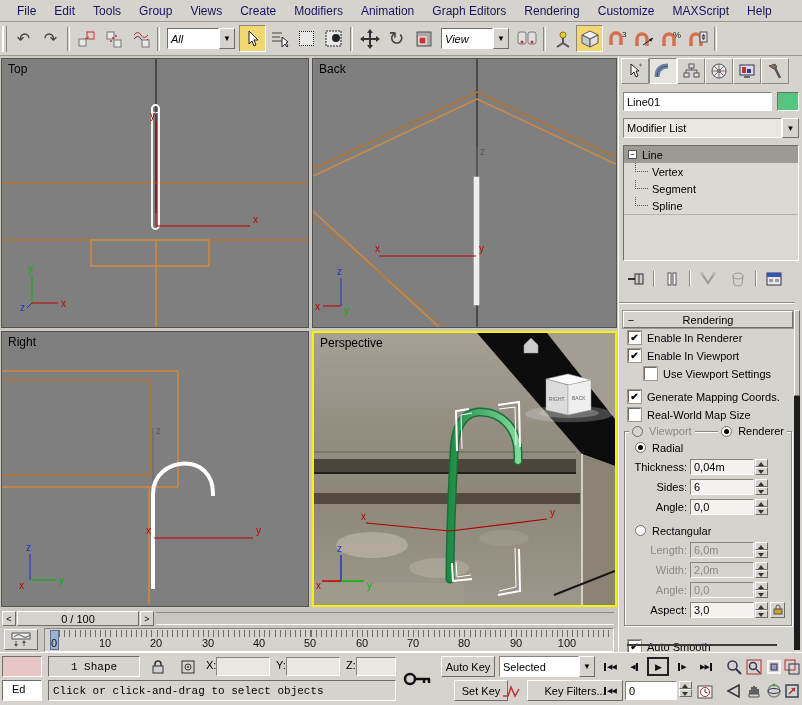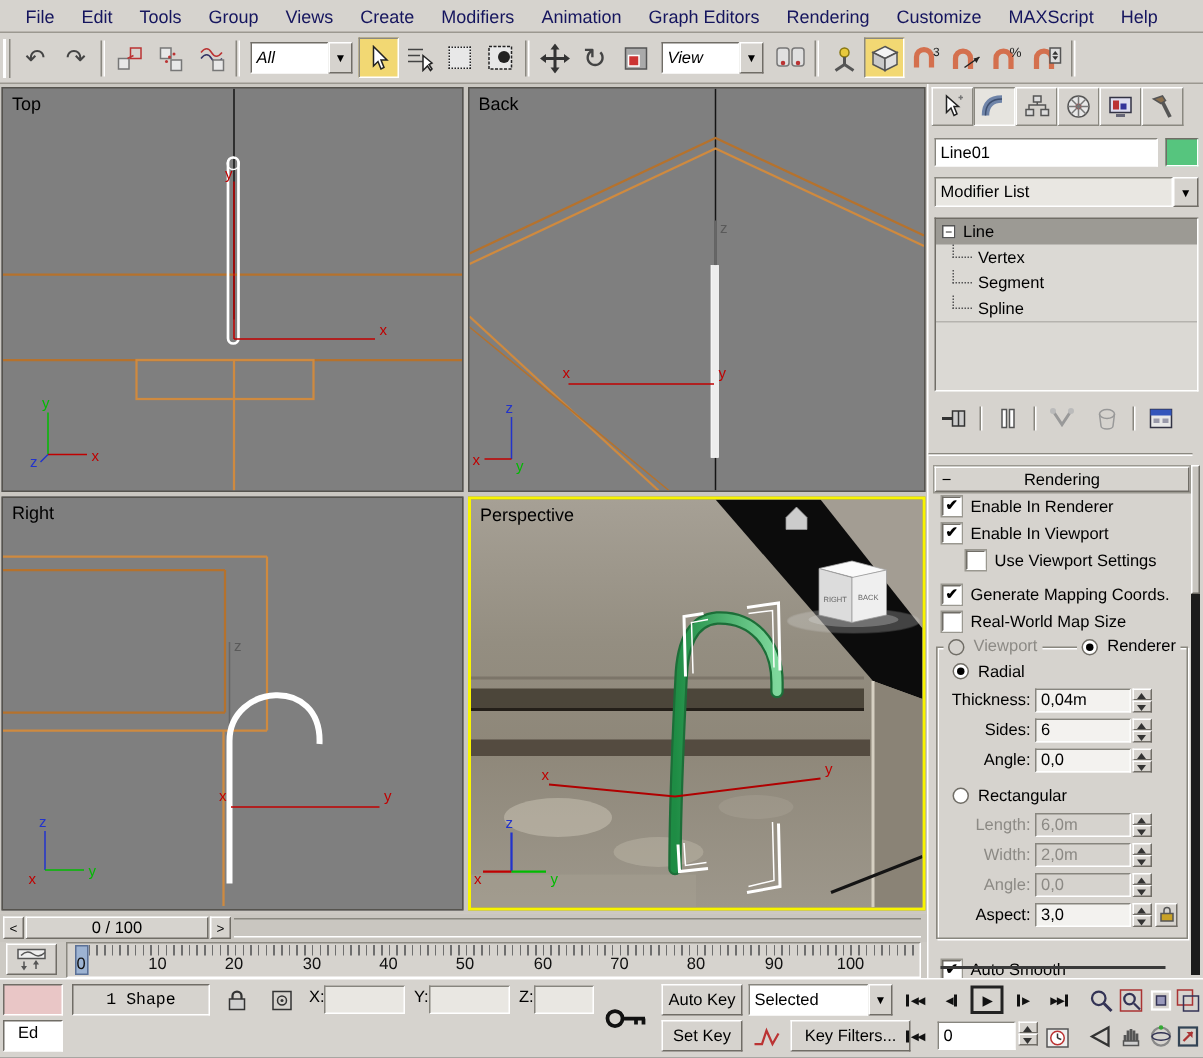--- a/index.html
+++ b/index.html
@@ -131,25 +131,25 @@
   #edbox { left:2px; top:27px; width:40px; height:21px; background:#fff; border:1px solid; border-color:#706d66 #fff #fff #706d66; padding:2px 9px; }
   #selcount { left:48px; top:3px; width:92px; height:21px; justify-content:center; }
   #lockbtn2 { left:146px; top:3px; width:24px; height:21px; }
   #absbtn { left:176px; top:3px; width:24px; height:21px; }
   #xlab { left:206px; top:6px; } #xfield { left:216px; top:4px; width:54px; height:19px; }
   #ylab { left:276px; top:6px; } #yfield { left:286px; top:4px; width:54px; height:19px; }
   #zlab { left:346px; top:6px; } #zfield { left:356px; top:4px; width:40px; height:19px; }
   #keybtn { left:399px; top:3px; width:38px; height:46px; display:flex; align-items:center; justify-content:center; }
   #prompt { left:48px; top:27px; width:348px; height:21px; padding:0 4px; }
   #autokey { left:441px; top:3px; width:54px; height:21px; justify-content:center; }
-  #setkey  { left:441px; top:27px; width:54px; height:21px; justify-content:center; }
+  #setkey  { left:454px; top:27px; width:54px; height:21px; justify-content:center; }
   #seldd { left:499px; top:3px; width:96px; height:21px; display:flex; }
   #seldd .ddval { flex:1; }
   #curvebtn { left:499px; top:27px; width:24px; height:21px; }
-  #keyfilters { left:527px; top:27px; width:80px; height:21px; justify-content:center; font-size:11px; }
+  #keyfilters { left:527px; top:27px; width:96px; height:21px; justify-content:center; font-size:11px; }
   .pbtn { height:19px; width:22px; display:flex; align-items:center; justify-content:center; font-size:7px;
           letter-spacing:-1px; color:#111; }
   #pb-rew { left:599px; top:4px; } #pb-back { left:623px; top:4px; }
   #pb-play { left:647px; top:4px; border:2px solid #222; font-size:9px; }
   #pb-fwd { left:671px; top:4px; } #pb-end { left:695px; top:4px; }
   #keystep { left:599px; top:28px; }
   #framefield { left:625px; top:28px; width:52px; height:19px; background:#fff; }
   #framespin { left:678px; top:28px; }
   #clockbtn { left:694px; top:27px; width:22px; height:21px; display:flex; align-items:center; justify-content:center; }
   .navbtn { width:23px; height:22px; display:flex; align-items:center; justify-content:center; }
@@ -748,20 +748,21 @@
     <span id="zlab" class="abs">Z:</span>
     <div id="zfield" class="abs fieldw" style="background:#e9e7e2"></div>
     <div id="keybtn" class="abs">
         <svg width="30" height="20">
           <circle cx="7" cy="10" r="5" fill="none" stroke="#111" stroke-width="2.5"></circle>
           <line x1="12" y1="10" x2="27" y2="10" stroke="#111" stroke-width="2.5"></line>
           <line x1="21" y1="10" x2="21" y2="14" stroke="#111" stroke-width="2.5"></line>
           <line x1="26" y1="10" x2="26" y2="14" stroke="#111" stroke-width="2.5"></line>
         </svg>
       </div>
+    <div id="prompt" class="abs sunken txt">Click or click-and-drag to select objects</div>
 
     <div id="autokey" class="abs raised txt">Auto Key</div>
     <div id="setkey" class="abs raised txt">Set Key</div>
     <div id="seldd" class="abs">
       <span class="ddval fieldw" style="background:#fff">Selected</span>
       <span class="ddbtn raised" style="width:16px;display:flex;align-items:center;justify-content:center;font-size:8px">▼</span>
     </div>
     <div id="curvebtn" class="abs txt" style="justify-content:center">
         <svg width="18" height="14">
           <polyline points="1,12 6,12 9,3 13,12 17,5" fill="none" stroke="#b33" stroke-width="1.5"></polyline>

